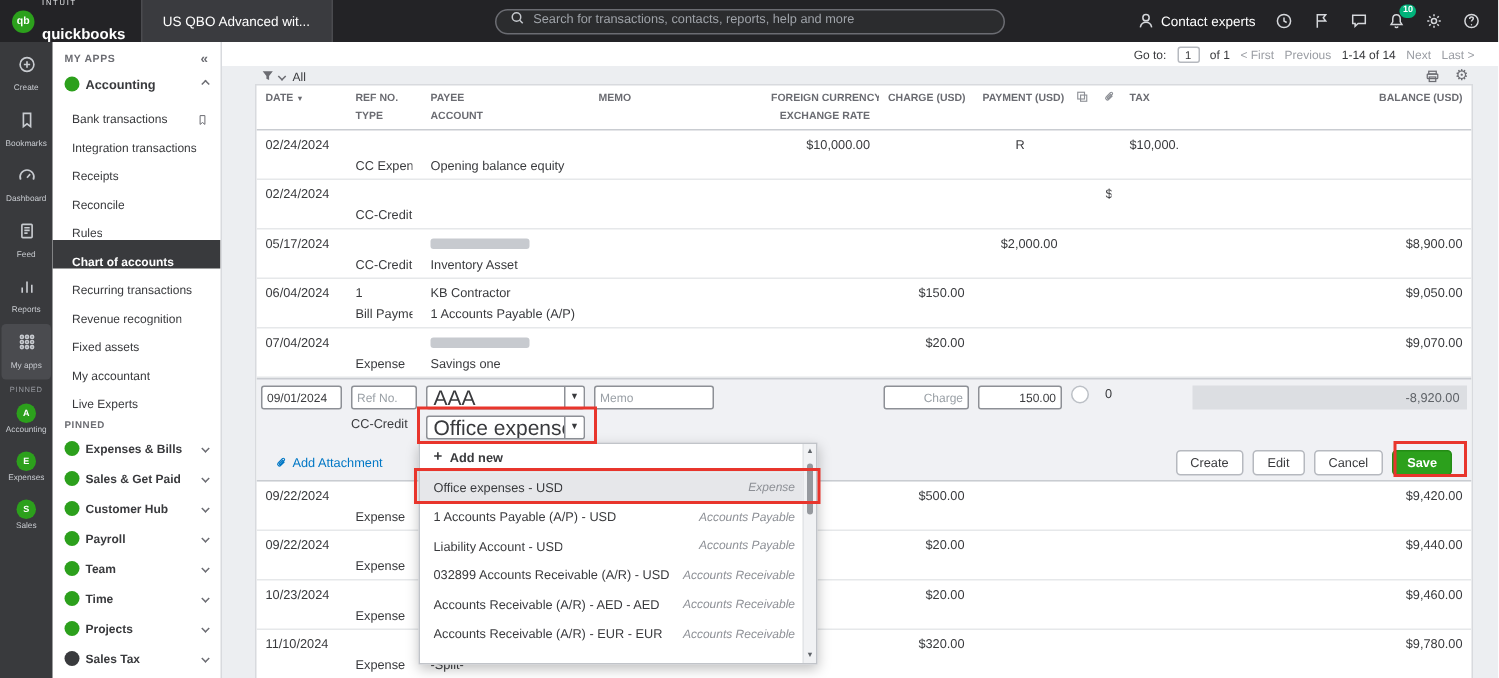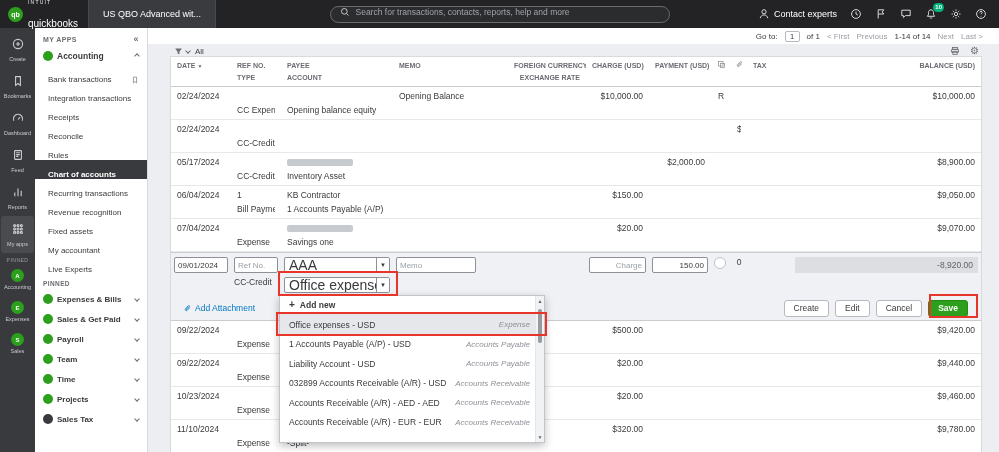--- a/index.html
+++ b/index.html
@@ -6,21 +6,21 @@
   html,body { width:999px; height:452px; overflow:hidden; background:#fff; }
   body { font-family:"Liberation Sans", sans-serif; color:#393a3d; }
   .app { position:relative; width:999px; height:452px; overflow:hidden; background:#fff; }
 
   
   .navbar { position:absolute; top:0; left:0; width:100%; height:28px; background:#232326; display:flex; align-items:center; color:#fff; z-index:50; }
   .brand { display:flex; align-items:center; gap:5px; padding:0 10px 0 8px; }
   .qb-circle { width:15px; height:15px; border-radius:50%; background:#2ca01c; color:#fff; font-size:7px; font-weight:bold; display:flex; align-items:center; justify-content:center; }
   .brand-text { line-height:1; }
   .brand-top { font-size:5px; letter-spacing:1.2px; color:#e8eaed; }
-  .brand-name { font-size:10px; font-weight:normal;margin-top:14px; }
+  .brand-name { font-size:10px; font-weight:bold;margin-top:14px; }
   .company-tab { height:28px; display:flex; align-items:center; padding:0 14px; background:#3a3b3f; font-size:9px; border-left:1px solid #4a4b4f; border-right:1px solid #4a4b4f; white-space:nowrap; }
   .search { position:absolute; left:50%; transform:translateX(-50%); width:340px; height:17px; border:1px solid #6b6c72; border-radius:9px; background:#2b2c2e; display:flex; gap:6px; padding:0 9px; }
   .search svg { width:10px; height:10px; stroke:#c4c7cc; fill:none; stroke-width:1.2; flex-shrink:0; }
   .s-ph { font-size:8.5px; color:#9fa3a9; white-space:nowrap; overflow:hidden; }
   .nav-right { margin-left:auto; display:flex; align-items:center; gap:13px; padding-right:12px; }
   .contact { display:flex; gap:4px; align-items:center; font-size:9px; white-space:nowrap; }
   .contact svg, .nav-ico svg { width:12px; height:12px; stroke:#d5d7db; fill:none; stroke-width:1; }
   #nav-icons { display:flex; align-items:center; gap:13px; }
   .nav-ico { position:relative; display:inline-flex; cursor:pointer; }
   .badge { position:absolute; top:-5px; right:-7px; background:#00b27a; color:#fff; border-radius:6px; font-size:6px; font-weight:bold; min-width:10px; height:9px; line-height:9px; text-align:center; padding:0 2px; }
@@ -318,20 +318,25 @@
           <span>Expenses &amp; Bills</span>
           <span class="chev"></span>
         </div>
         <div class="pin-item">
           <span class="dot-sm"></span>
           <span>Sales &amp; Get Paid</span>
           <span class="chev"></span>
         </div>
         <div class="pin-item">
           <span class="dot-sm"></span>
+          <span>Customer Hub</span>
+          <span class="chev"></span>
+        </div>
+        <div class="pin-item">
+          <span class="dot-sm"></span>
           <span>Payroll</span>
           <span class="chev"></span>
         </div>
         <div class="pin-item">
           <span class="dot-sm"></span>
           <span>Team</span>
           <span class="chev"></span>
         </div>
         <div class="pin-item">
           <span class="dot-sm"></span>
@@ -426,23 +431,20 @@
               <div class="td">
                 <div class="l">02/24/2024</div>
               </div>
               <div class="td">
                 <div class="l">&nbsp;</div>
                 <div class="l">CC Expense</div>
               </div>
               <div class="td">
                 <div class="l">&nbsp;</div>
                 <div class="l">Opening balance equity</div>
-              </div>
-              <div class="td">
-                <div class="l">Opening Balance</div>
               </div>
               <div class="td right"></div>
               <div class="td right">
                 <div class="l">$10,000.00</div>
               </div>
               <div class="td right">
                 <div class="l">&nbsp;</div>
               </div>
               <div class="td center">
                 <div class="l">R</div>

